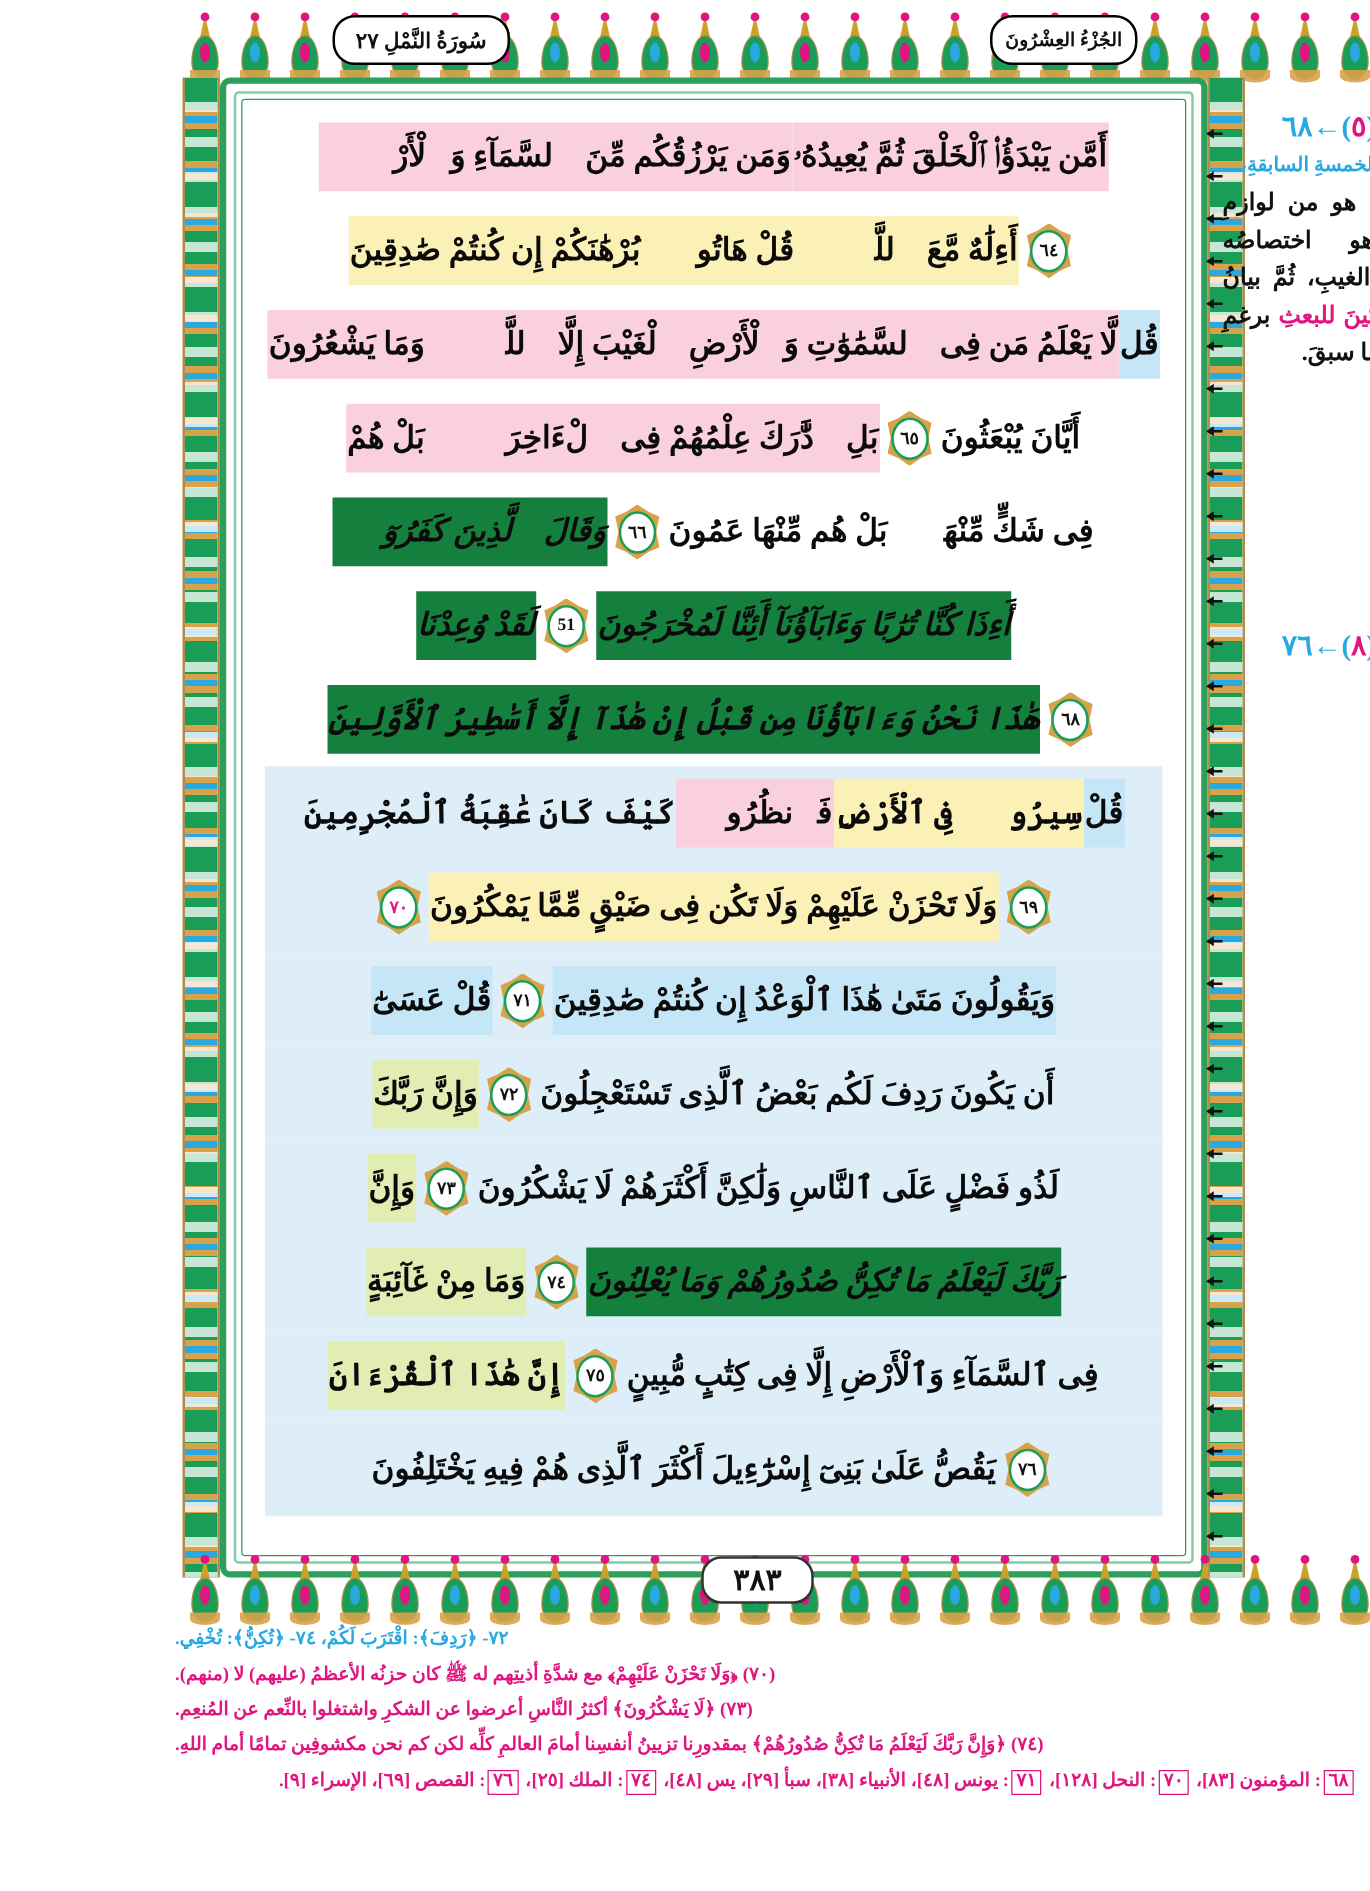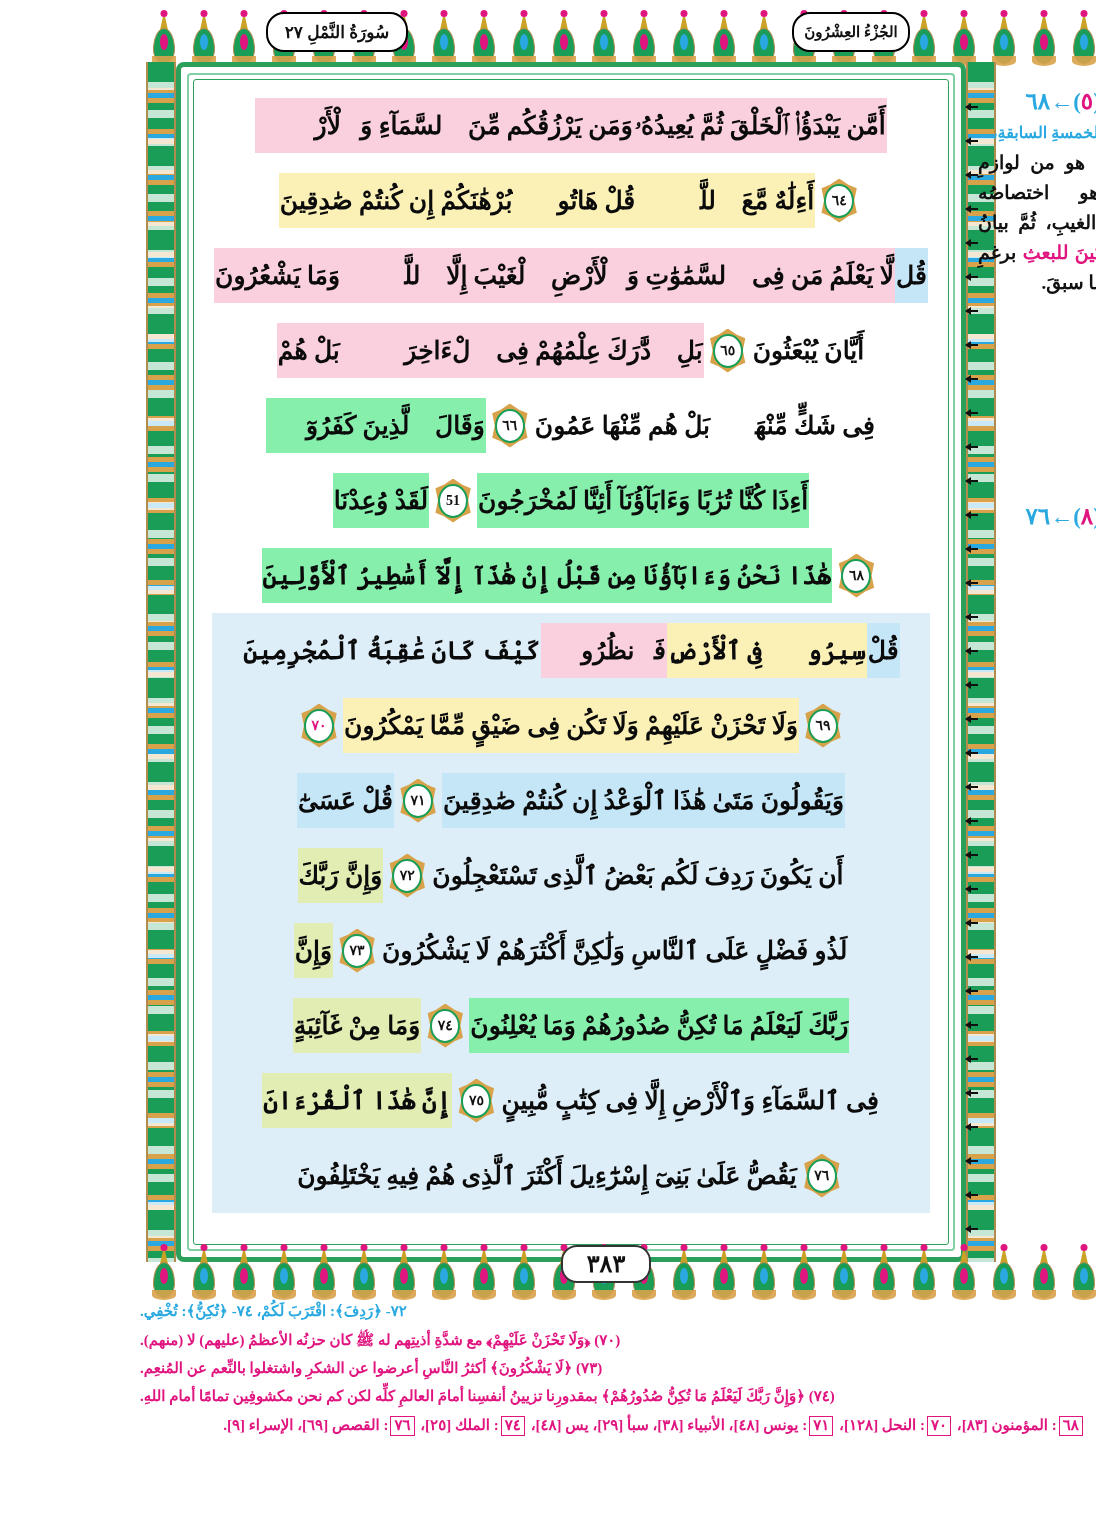--- a/index.html
+++ b/index.html
@@ -114,21 +114,21 @@
     justify-content:center;white-space:nowrap;direction:rtl;
   }
   .qline .seg{
     font-family:"Liberation Serif","DejaVu Serif",serif;
     font-size:25px;font-weight:600;color:#0b0b0b;
     line-height:1.9;padding:4px 1px;letter-spacing:0px;
   }
   .seg.pink{background:#fbd0de;}
   .seg.yellow{background:#fbf0b6;}
   .seg.blue{background:#c5e6f7;}
-  .seg.grey{background:#86efac;}
+  .seg.grey{background:#15803d;font-style:italic;}
   .seg.green{background:#e2edb4;}
   .seg.none{background:transparent;}
   .band-blue{background:#ddeef8;}
   .band-plain{background:#ffffff;}
 
   
   .ayah{
     display:inline-flex;align-items:center;justify-content:center;
     width:42px;height:44px;margin:0 3px;vertical-align:middle;
     position:relative;flex:0 0 auto;

